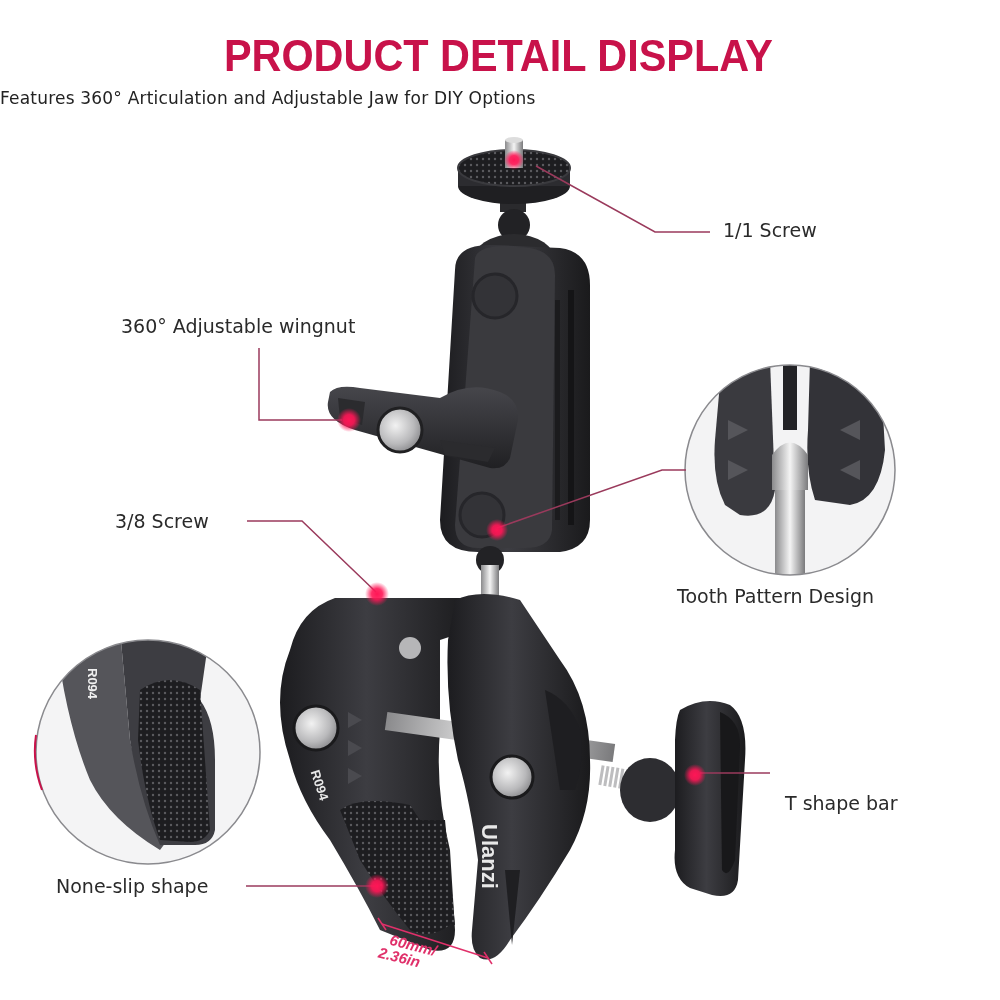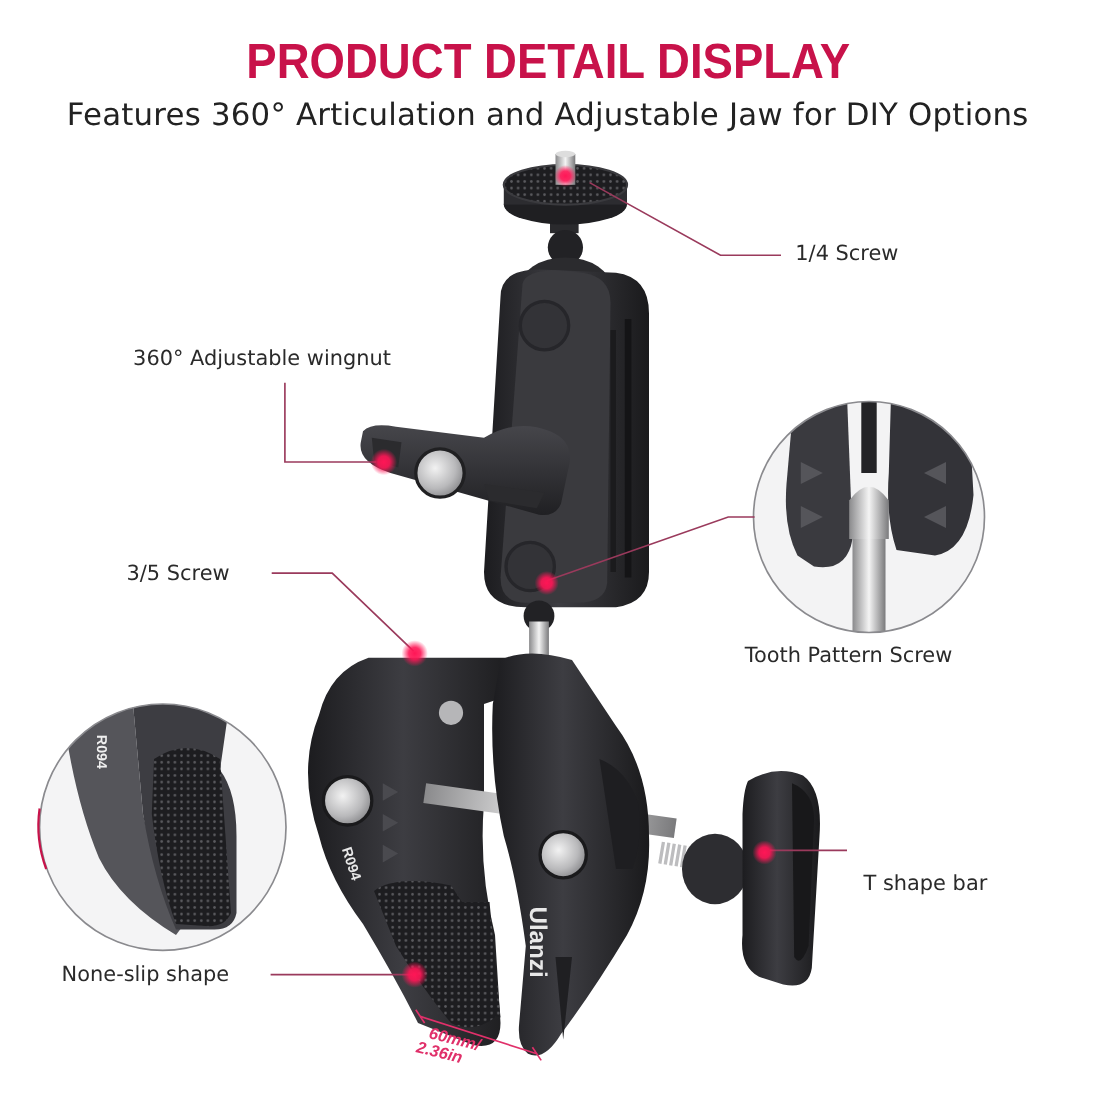--- a/index.html
+++ b/index.html
@@ -3,22 +3,22 @@
 <meta charset="utf-8">
 <style>
   html, body { margin: 0; padding: 0; background: #ffffff; }
   body { width: 1000px; height: 1000px; position: relative; overflow: hidden; font-family: "Liberation Sans", "DejaVu Sans", sans-serif; }
   .title {
     position: absolute; left: 0; top: 30px; width: 1000px; text-align: center;
     font-family: "Liberation Sans", sans-serif; font-weight: 700; font-size: 45px;
     color: #c8124a; letter-spacing: 0px; transform: scaleX(0.92); transform-origin: 480px 0;
   }
   .subtitle {
-    position: absolute; left: 0; top: 88px; width: 935px; text-align: right;
-    font-size: 28px; color: #222; font-family: "DejaVu Sans", sans-serif; letter-spacing: 0.2px;
+    position: absolute; left: 0; top: 88px; width: 935px; text-align: left;
+    font-size: 17px; color: #222; font-family: "DejaVu Sans", sans-serif; letter-spacing: 0.2px;
   }
   .label {
     position: absolute; font-family: "DejaVu Sans", sans-serif; font-size: 19px; color: #2a2a2a; white-space: nowrap;
   }
   .dim {
     position: absolute; font-family: "Liberation Sans", sans-serif; font-weight: 700; font-style: italic;
     font-size: 15px; color: #e0306a; line-height: 15px; transform: rotate(14deg); transform-origin: left top;
   }
   .brand {
     position: absolute; font-family: "Liberation Sans", sans-serif; font-weight: 700; color: #e8e8e8;
@@ -169,24 +169,24 @@
     <circle cx="497" cy="530" r="11" fill="url(#glow)"></circle>
     <circle cx="377" cy="594" r="12" fill="url(#glow)"></circle>
     <circle cx="695" cy="775" r="11" fill="url(#glow)"></circle>
     <circle cx="377" cy="886" r="12" fill="url(#glow)"></circle>
   </g>
 </svg>
 
 <div class="title">PRODUCT DETAIL DISPLAY</div>
 <div class="subtitle">Features 360° Articulation and Adjustable Jaw for DIY Options</div>
 
-<div class="label" style="left:723px; top:219px;">1/4 Screw</div>
+<div class="label" style="left:723px; top:219px;">1/1 Screw</div>
 <div class="label" style="left:121px; top:315px;">360° Adjustable wingnut</div>
-<div class="label" style="left:677px; top:585px;">Tooth Pattern Screw</div>
-<div class="label" style="left:115px; top:510px;">3/5 Screw</div>
+<div class="label" style="left:677px; top:585px;">Tooth Pattern Design</div>
+<div class="label" style="left:115px; top:510px;">3/8 Screw</div>
 <div class="label" style="left:785px; top:792px;">T shape bar</div>
 <div class="label" style="left:56px; top:875px;">None-slip shape</div>
 
 <div class="brand" style="left:502px; top:828px; font-size:22px; transform: rotate(90deg) translateX(-4px);">Ulanzi</div>
 <div class="brand" style="left:322px; top:768px; font-size:13px; transform: rotate(72deg);">R094</div>
 <div class="brand" style="left:100px; top:668px; font-size:13px; transform: rotate(90deg); color:#f0f0f0;">R094</div>
 
 <div class="dim" style="left:392px; top:932px;">
   <div>60mm/</div>
   <div style="margin-left:-8px;">2.36in</div>

